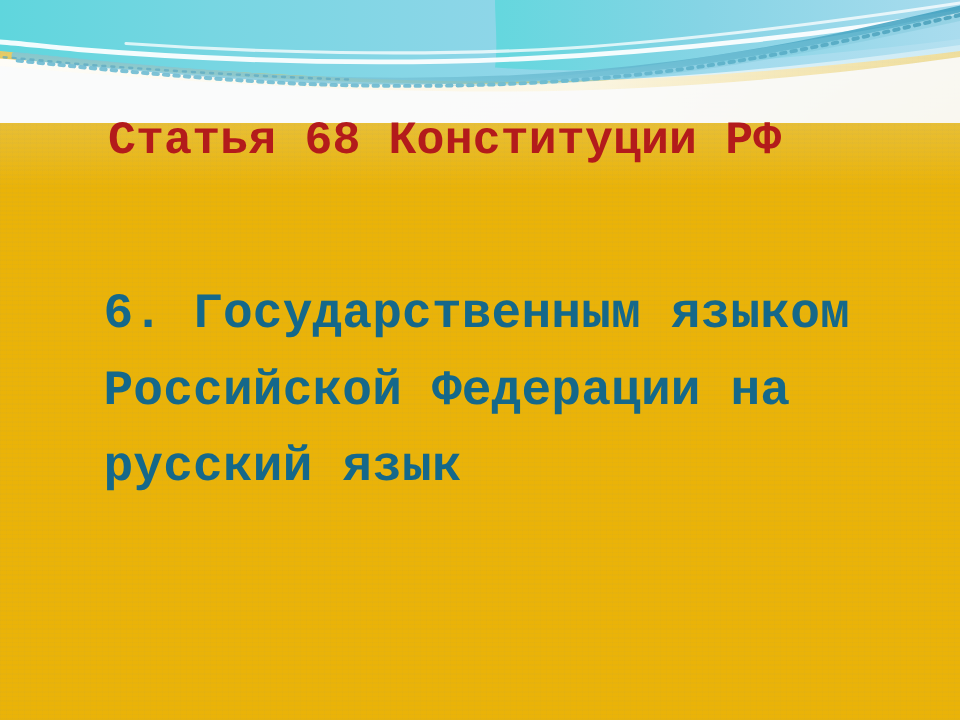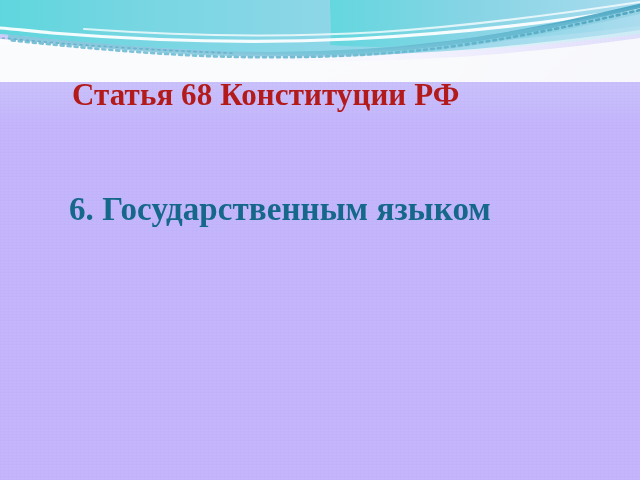--- a/index.html
+++ b/index.html
@@ -8,22 +8,22 @@
     padding: 0;
     background: #ffffff;
   }
 
   
   .slide {
     position: relative;
     width: 640px;
     height: 480px;
     overflow: hidden;
-    background: #c4b5fd;
-    font-family: Liberation Serif, serif;
+    background: #eab308;
+    font-family: Liberation Mono, monospace;
   }
 
   
   .slide-texture {
     position: absolute;
     inset: 0;
     pointer-events: none;
     background-image:
       repeating-linear-gradient(0deg,  rgba(120,140,160,0.030) 0px, rgba(120,140,160,0.030) 1px, rgba(0,0,0,0) 1px, rgba(0,0,0,0) 3px),
       repeating-linear-gradient(90deg, rgba(120,140,160,0.022) 0px, rgba(120,140,160,0.022) 1px, rgba(0,0,0,0) 1px, rgba(0,0,0,0) 4px);
@@ -164,16 +164,18 @@
       <path fill="#fafbfc" opacity="0.9" d="M0,44 C 90,52 200,60 310,61 C 430,62 540,52 640,38 L640,82 L0,82 Z"></path>
     </svg>
   </div>
 
   <div class="content">
 
     <h1 class="slide-title">Статья 68 Конституции РФ</h1>
 
     <div class="body-block">
       <div class="body-line">6. Государственным языком</div>
+      <div class="body-line">Российской Федерации на</div>
+      <div class="body-line">русский язык</div>
     </div>
 
   </div>
 </div>
 
 </body></html>

